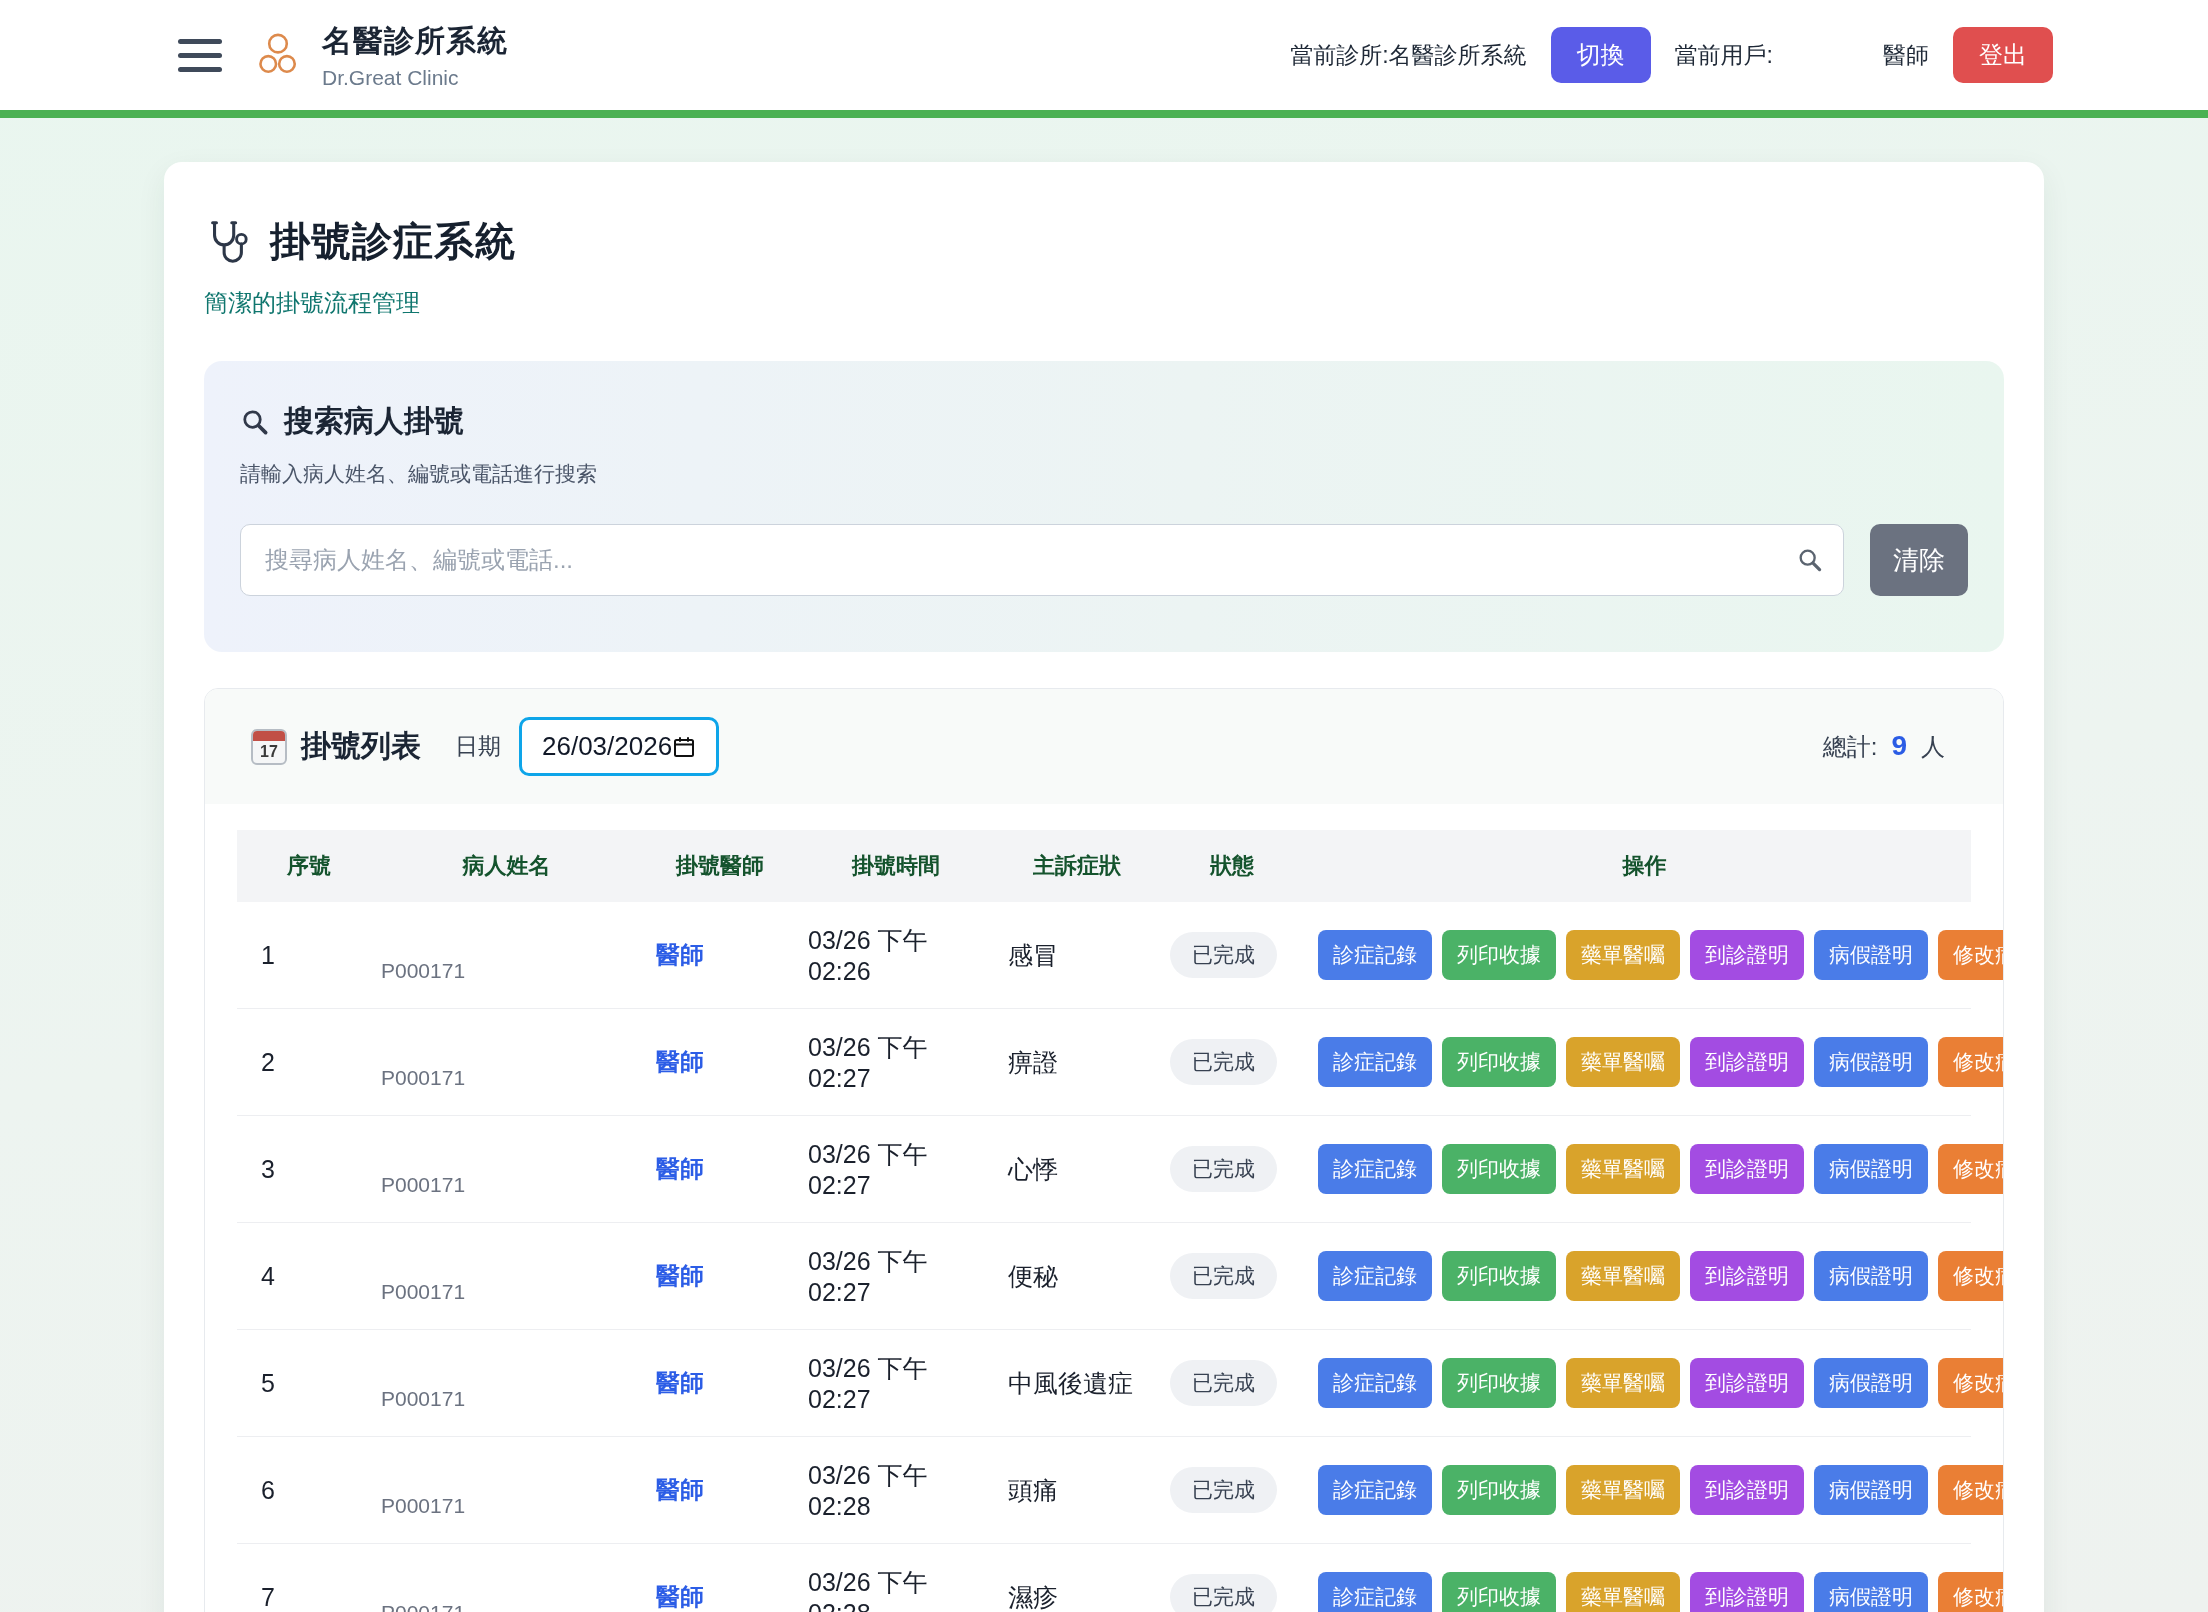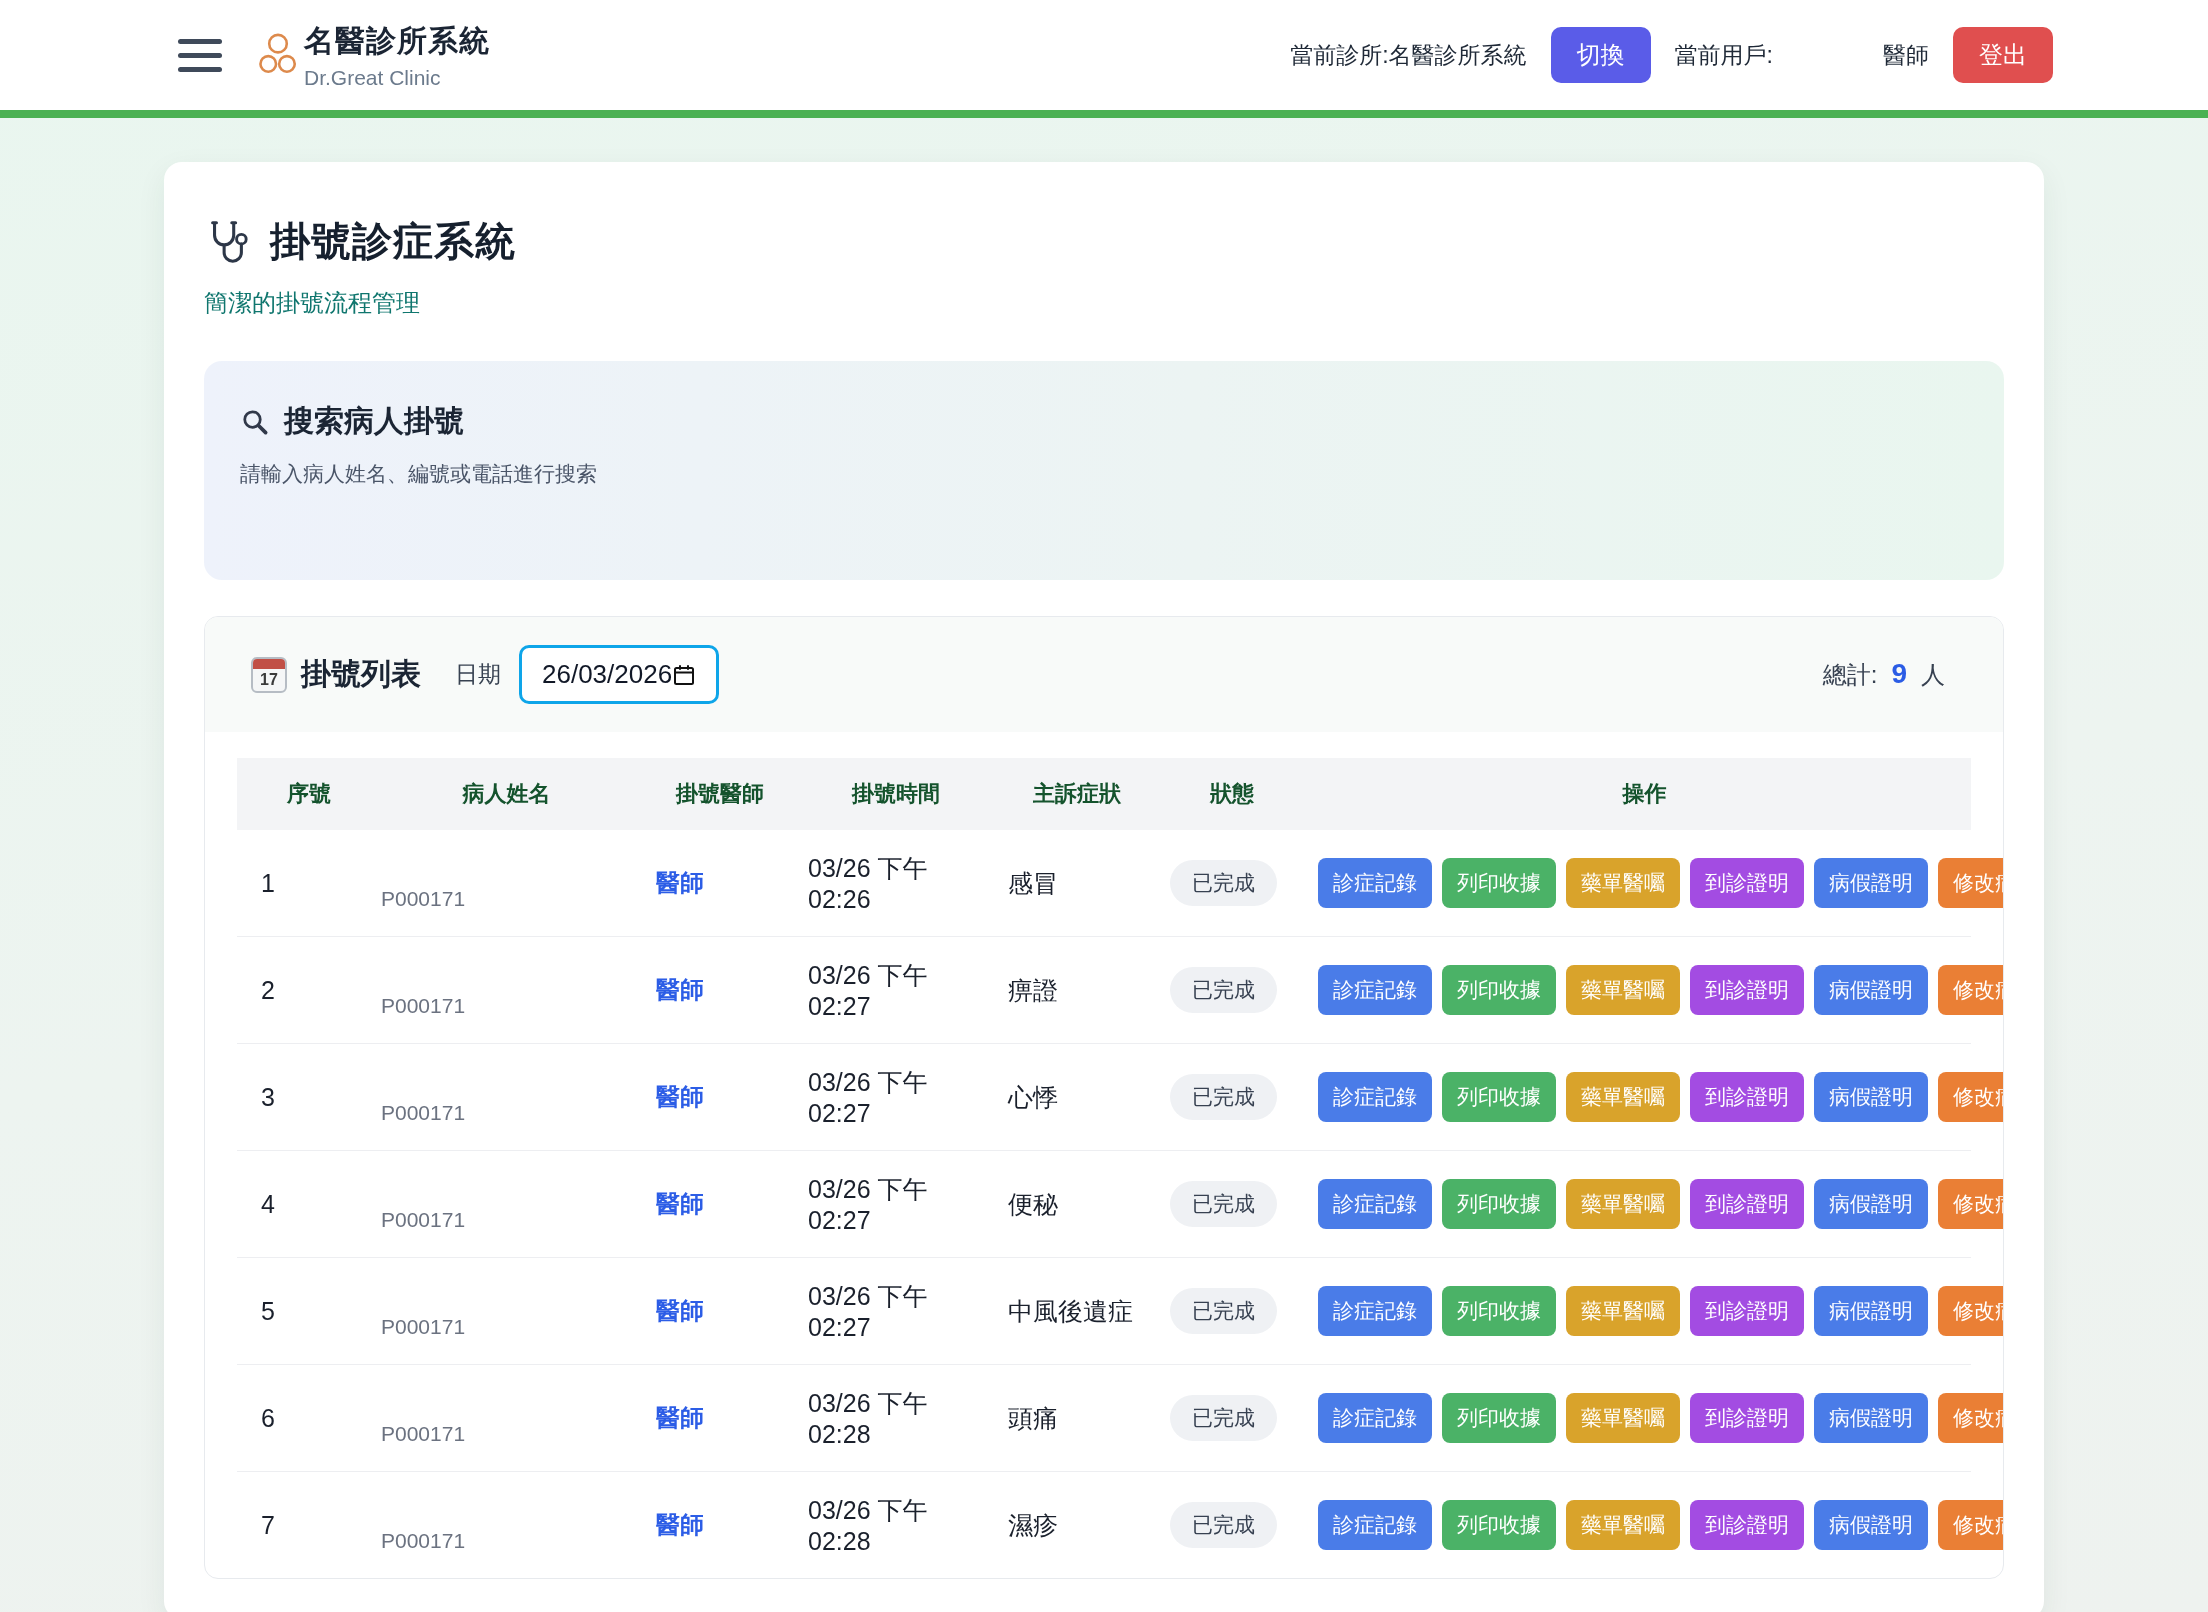--- a/index.html
+++ b/index.html
@@ -12,21 +12,21 @@
 
   
   .topbar {
     height: 110px; background: #ffffff;
     display: flex; align-items: center; justify-content: space-between;
     padding: 0 155px 0 178px;
   }
   .topbar-left { display: flex; align-items: center; gap: 30px; }
   .menu-btn { display: flex; flex-direction: column; gap: 9px; cursor: pointer; }
   .menu-btn span { width: 44px; height: 5px; background: #3f4a5a; border-radius: 3px; }
-  .brand { display: flex; align-items: center; }
+  .brand { display: flex; align-items: center; gap: 18px; }
   .brand-text .b-title { font-size: 30px; font-weight: bold; color: #1b2534; letter-spacing: 1px; }
   .brand-text .b-sub { font-size: 21px; color: #6b7a8c; margin-top: 4px; }
   .topbar-right { display: flex; align-items: center; gap: 24px; }
   .top-text { font-size: 23px; color: #1f2937; }
   .user-name-gap { display: inline-block; width: 62px; height: 30px; }
   .pill-btn {
     border: none; color: #fff; font-size: 24px; cursor: pointer;
     padding: 12px 26px; border-radius: 10px;
     font-family: inherit;
   }
@@ -170,20 +170,30 @@
 
   <section class="search-panel">
     <div class="s-title">
       <svg width="30" height="30" viewBox="0 0 24 24">
         <circle cx="10" cy="10" r="6.2" fill="none" stroke="#31394a" stroke-width="2.2"></circle>
         <line x1="14.8" y1="14.8" x2="20.5" y2="20.5" stroke="#31394a" stroke-width="3" stroke-linecap="round"></line>
       </svg>
       <span>搜索病人掛號</span>
     </div>
     <div class="s-hint">請輸入病人姓名、編號或電話進行搜索</div>
+    <div class="search-row">
+      <div class="search-box">
+        <input class="search-input" type="text" placeholder="搜尋病人姓名、編號或電話..." style="">
+        <svg class="input-mag" width="28" height="28" viewBox="0 0 24 24">
+          <circle cx="10" cy="10" r="6" fill="none" stroke="#5b6470" stroke-width="2"></circle>
+          <line x1="14.6" y1="14.6" x2="20.2" y2="20.2" stroke="#5b6470" stroke-width="2.8" stroke-linecap="round"></line>
+        </svg>
+      </div>
+      <button class="btn-clear">清除</button>
+    </div>
   </section>
 
   <section class="list-panel">
     <div class="l-head">
       <div class="l-title">
         <div class="cal-ico">
           <div class="cal-top"></div>
             <div class="cal-num">17</div>
         </div>
         <span>掛號列表</span>

